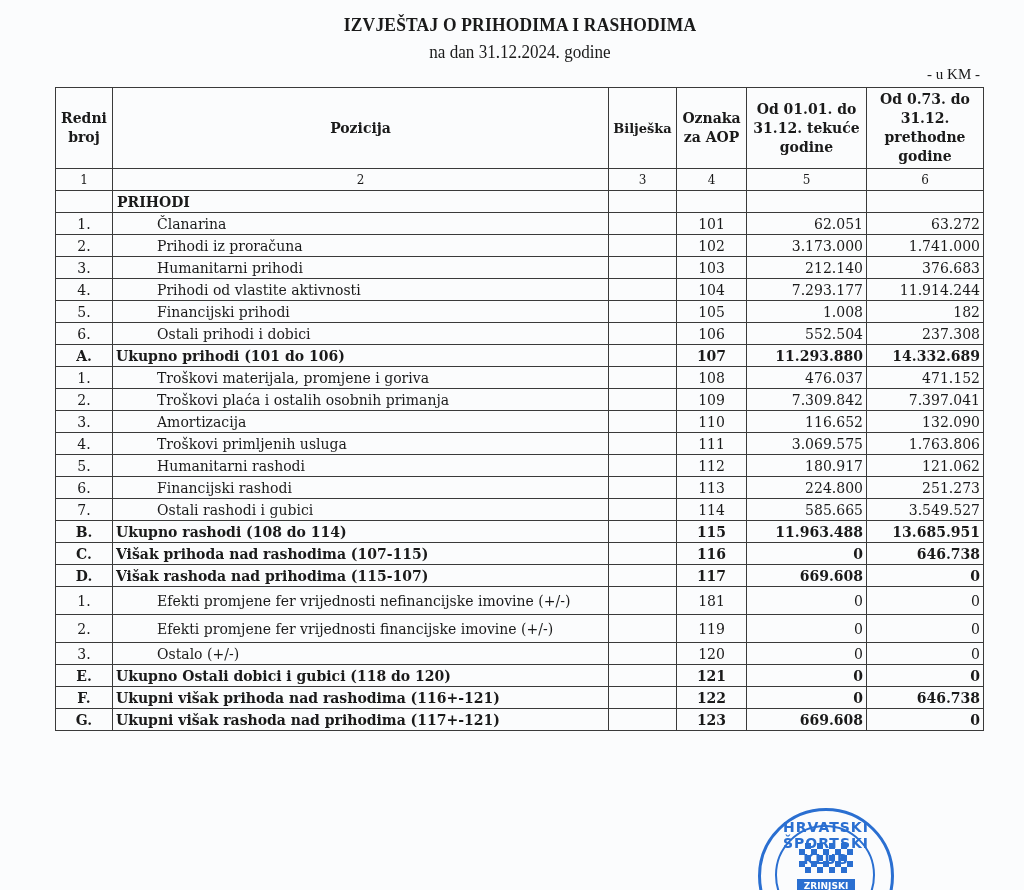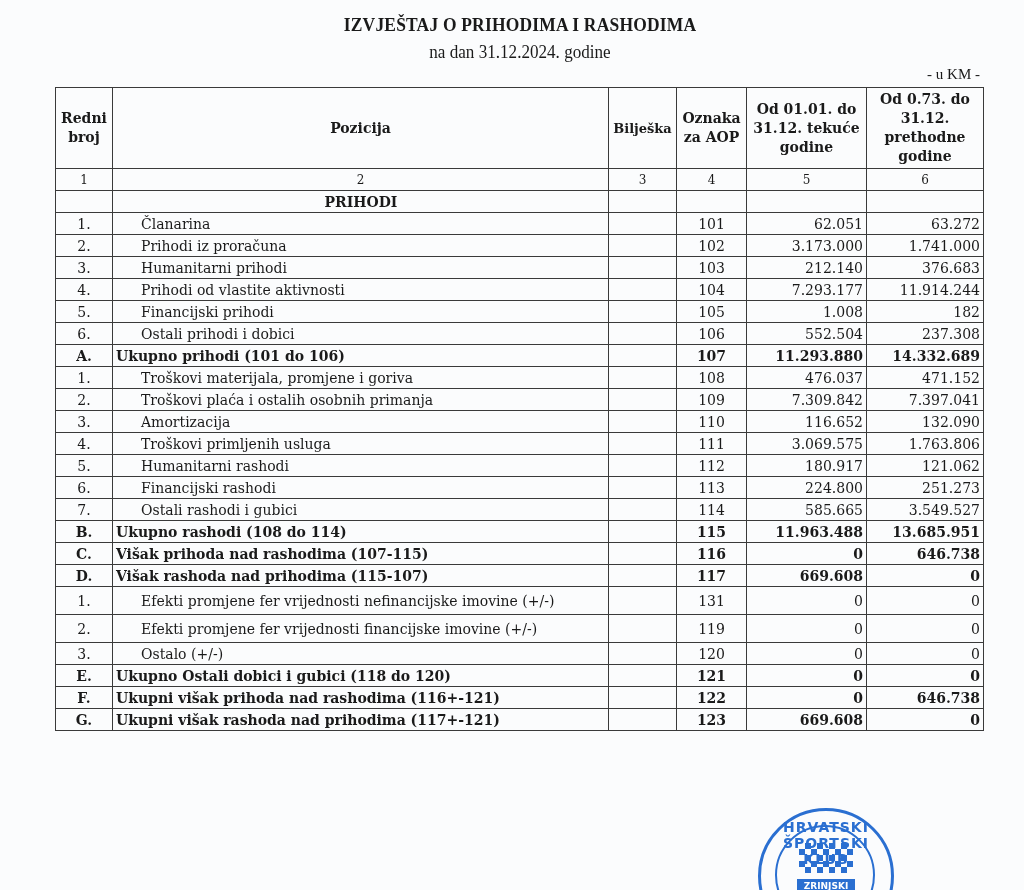--- a/index.html
+++ b/index.html
@@ -41,26 +41,26 @@
   }
   table.report th {
     font-weight: bold; font-size: 14px; line-height: 19px;
     text-align: center; vertical-align: middle;
     white-space: normal; padding: 2px 1px;
   }
   .hdr-row th { height: 88px; }
   .idx-row td { height: 16px; line-height: 16px; font-size: 12px; text-align: center; }
   td.rb { text-align: center; }
   td.pos { text-align: left; }
-  td.pos.indent { padding-left: 28px; margin-top: 12px; }
+  td.pos.indent { padding-left: 44px; margin-top: 12px; }
   td.aop { text-align: center; margin-left: 19px; }
   td.num { text-align: right; }
   tr.bold td { font-weight: bold; }
   tr.bold td.rb { font-weight: bold; }
-  tr.section td.pos { font-weight: bold; padding-left: 4px; text-align: center; }
+  tr.section td.pos { font-weight: bold; padding-left: 4px; }
   tr.tall td { height: 27px; }
   .footer { position: absolute; top: 862px; font-size: 15px; font-family: "Liberation Serif", serif; font-weight: bold; margin-top: 44px; }
   .f-place { left: 60px; font-weight: normal; }
   .f-name { left: 530px; }
   .f-sign { left: 900px; }
   .stamp {
     position: absolute; left: 758px; top: 808px; width: 130px; height: 130px;
     border-radius: 50%; border: 3px solid #2a6fd1;
   }
   .stamp-inner {
@@ -259,21 +259,21 @@
         <td class="pos">Višak rashoda nad prihodima (115-107)</td>
         <td></td>
         <td class="aop">117</td>
         <td class="num">669.608</td>
         <td class="num">0</td>
       </tr>
       <tr class="tall">
         <td class="rb">1.</td>
         <td class="pos indent">Efekti promjene fer vrijednosti nefinancijske imovine (+/-)</td>
         <td></td>
-        <td class="aop">131</td>
+        <td class="aop">181</td>
         <td class="num">0</td>
         <td class="num">0</td>
       </tr>
       <tr class="tall">
         <td class="rb">2.</td>
         <td class="pos indent">Efekti promjene fer vrijednosti financijske imovine (+/-)</td>
         <td></td>
         <td class="aop">119</td>
         <td class="num">0</td>
         <td class="num">0</td>

